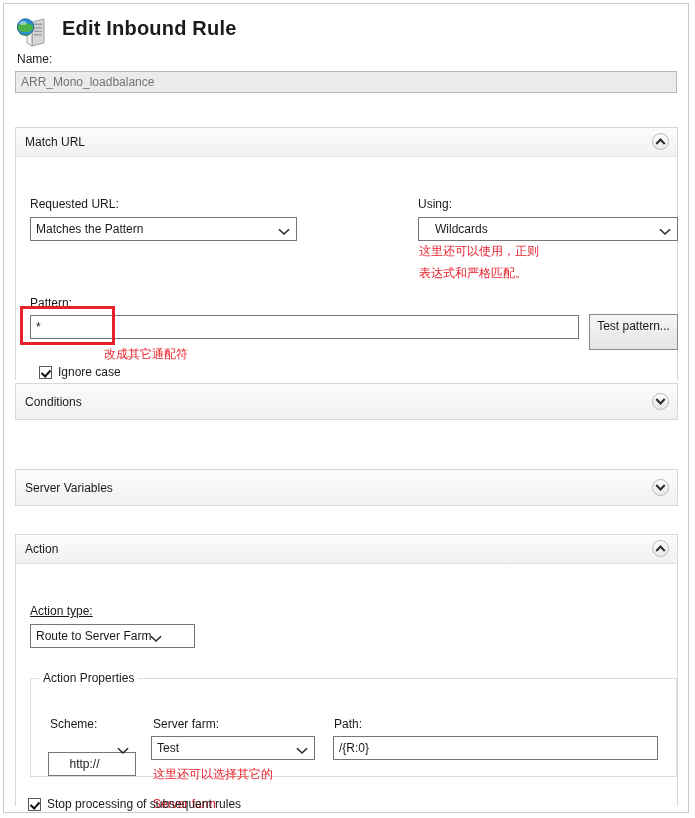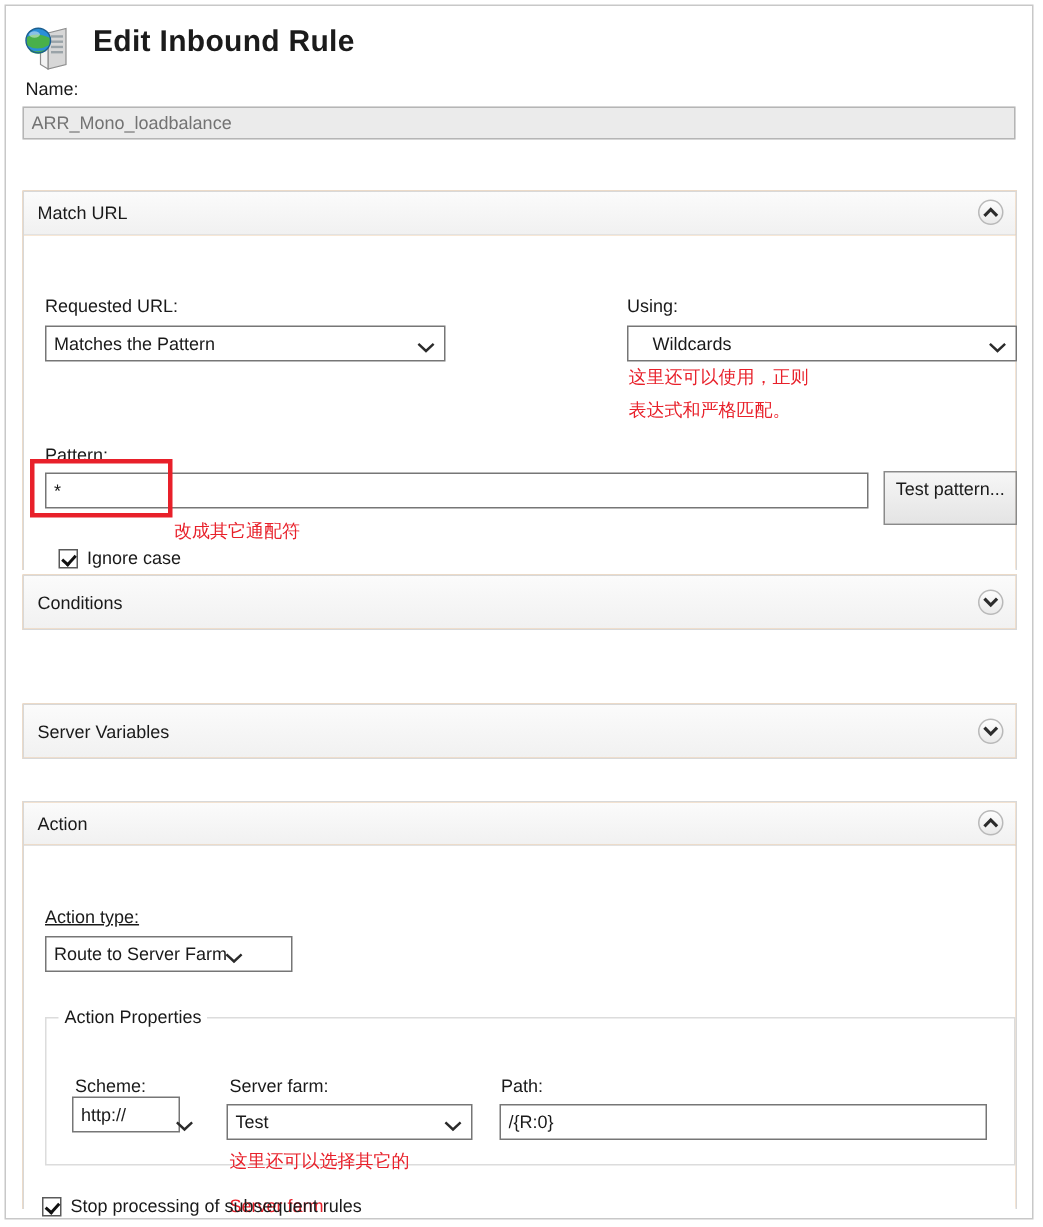--- a/index.html
+++ b/index.html
@@ -78,21 +78,21 @@
     line-height: 18px;
   }
 
   
   .panel {
     position: absolute;
     left: 11px;
     width: 663px;
     box-sizing: border-box;
     border: 1px solid #d8d8d8;
-    background: #fdba74;
+    background: #737373;
   }
   .panel-head {
     position: relative;
     height: 28px;
     background: linear-gradient(to bottom, #fbfbfb 0%, #f1f1f1 100%);
     border-bottom: 1px solid #e2e2e2;
   }
   .panel-head.no-border { border-bottom: none; }
   .panel-title {
     position: absolute;
@@ -289,21 +289,21 @@
         <svg width="12" height="8" viewBox="0 0 12 8">
             <path d="M1.5 1.8 L6 6 L10.5 1.8" fill="none" stroke="#2b2b2b" stroke-width="1.6" stroke-linecap="square"></path>
           </svg>
       </span>
       <div class="annot" style="left:403px; top:86px;">这里还可以使用，正则</div>
       <div class="annot" style="left:403px; top:108px;">表达式和严格匹配。</div>
 
       <div class="fld-label" style="left:14px; top:139px;">Pattern:</div>
       <input class="textbox" type="text" style="left: 14px; top: 158px; width: 549px;" value="*">
       <div class="red-highlight" style="left:4px; top:149px; width:95px; height:39px;"></div>
-      <div class="annot" style="left:88px; top:189px;margin-left:12px;">改成其它通配符</div>
+      <div class="annot" style="left:88px; top:189px;">改成其它通配符</div>
 
       <div class="btn" style="left:573px; top:157px; width:89px; height:36px;">Test pattern...</div>
 
       <div class="chk-row" style="left:23px; top:208px;">
         <span class="chk-box"></span>
         <span class="chk-label">Ignore case</span>
       </div>
 
     </div>
   </div>
@@ -348,21 +348,21 @@
       <span class="combo-arrow" style="left:134px; top:68px;">
         <svg width="12" height="8" viewBox="0 0 12 8">
             <path d="M1.5 1.8 L6 6 L10.5 1.8" fill="none" stroke="#2b2b2b" stroke-width="1.6" stroke-linecap="square"></path>
           </svg>
       </span>
 
       <div class="fieldset" style="left:14px; top:114px; width:647px; height:99px;"></div>
       <div class="fieldset-legend" style="left:23px; top:107px;">Action Properties</div>
 
       <div class="fld-label" style="left:34px; top:153px;">Scheme:</div>
-      <div class="combo" style="left:32px; top:167px; width:72px;">
+      <div class="combo" style="left:32px; top:188px; width:88px;text-align:center;">
         <span>http://</span>
       </div>
       <span class="combo-arrow" style="left:101px; top:180px;">
         <svg width="12" height="8" viewBox="0 0 12 8">
             <path d="M1.5 1.8 L6 6 L10.5 1.8" fill="none" stroke="#2b2b2b" stroke-width="1.6" stroke-linecap="square"></path>
           </svg>
       </span>
 
       <div class="fld-label" style="left:137px; top:153px;">Server farm:</div>
       <div class="combo" style="left:135px; top:172px; width:164px;">

